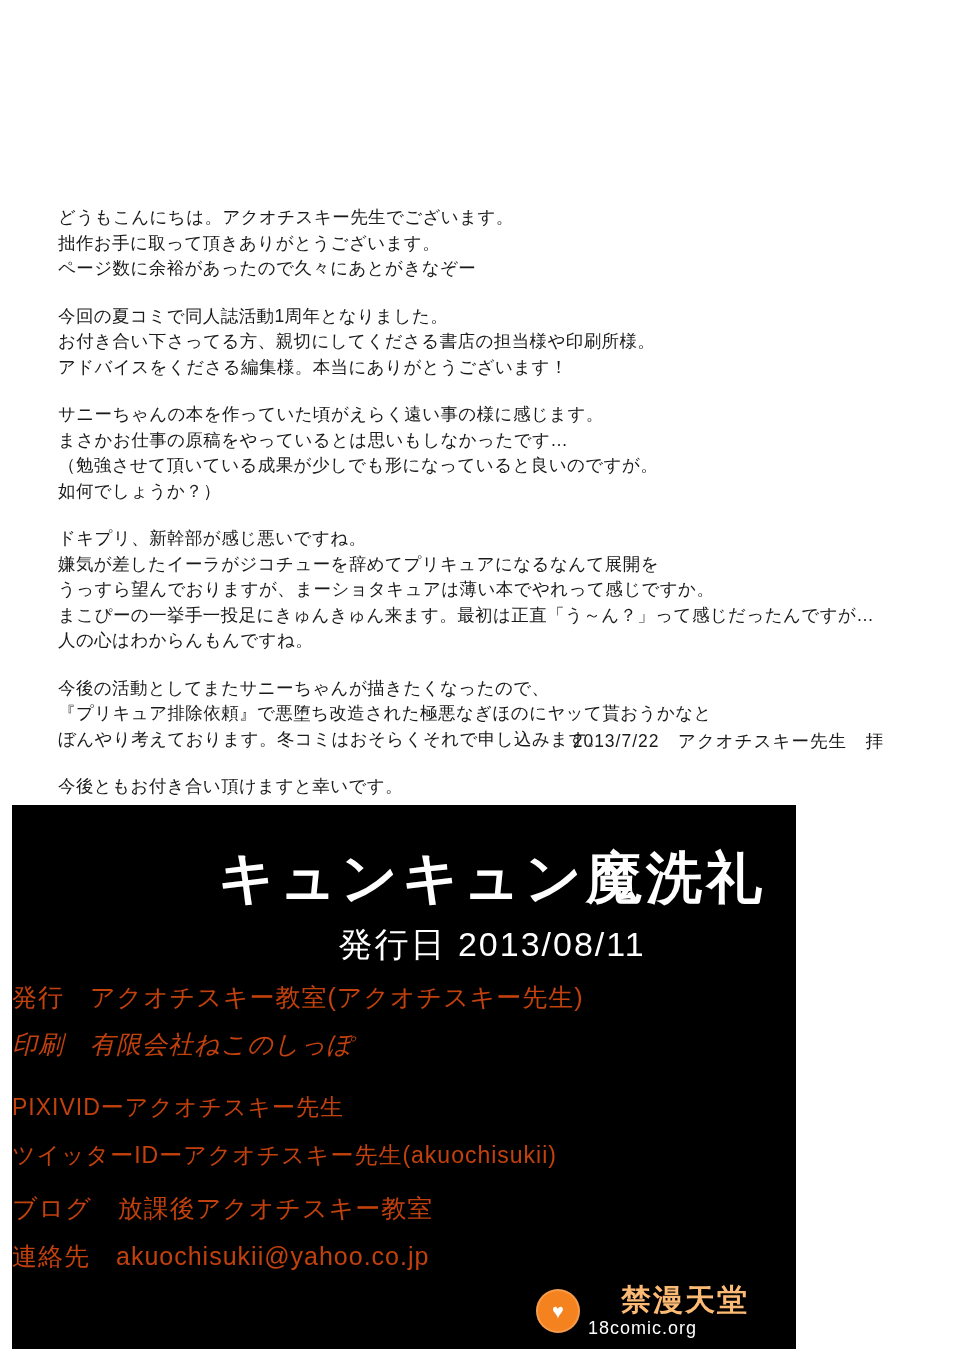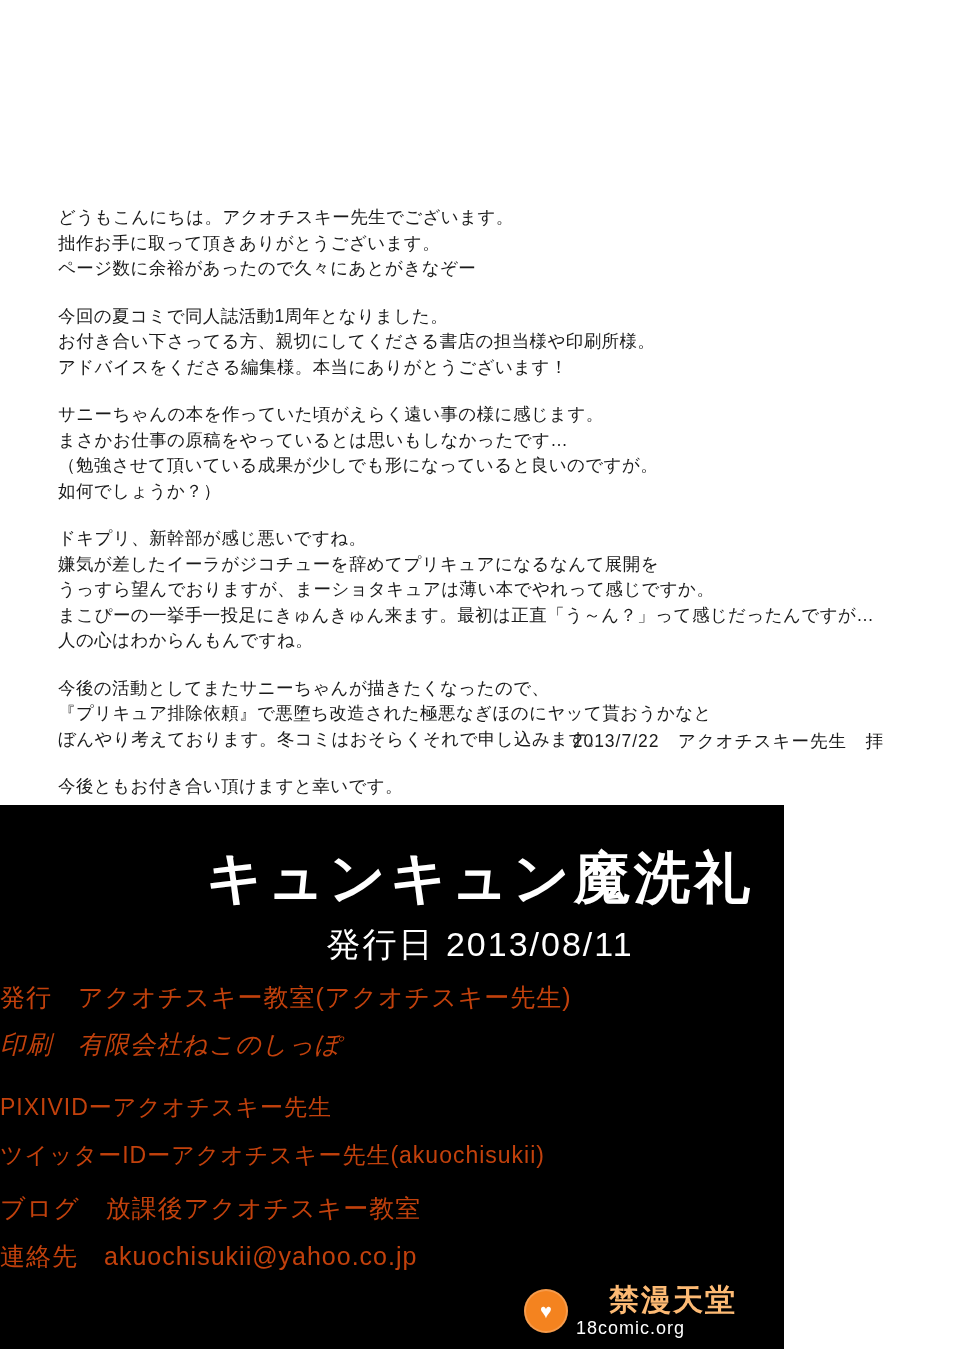--- a/index.html
+++ b/index.html
@@ -51,21 +51,21 @@
     line-height: 24px;
     color: #1a1a1a;
     letter-spacing: 1px;
     text-align: right;
     padding-left: 180px;
     box-sizing: border-box;
   }
   
   #colophon {
     position: absolute;
-    left: 0;
+    left: 12px;
     top: 805px;
     width: 784px;
     height: 544px;
     background: #000000;
     color: #ffffff;
     box-sizing: border-box;
     overflow: hidden;
   }
   #colophon-title {
     position: absolute;

